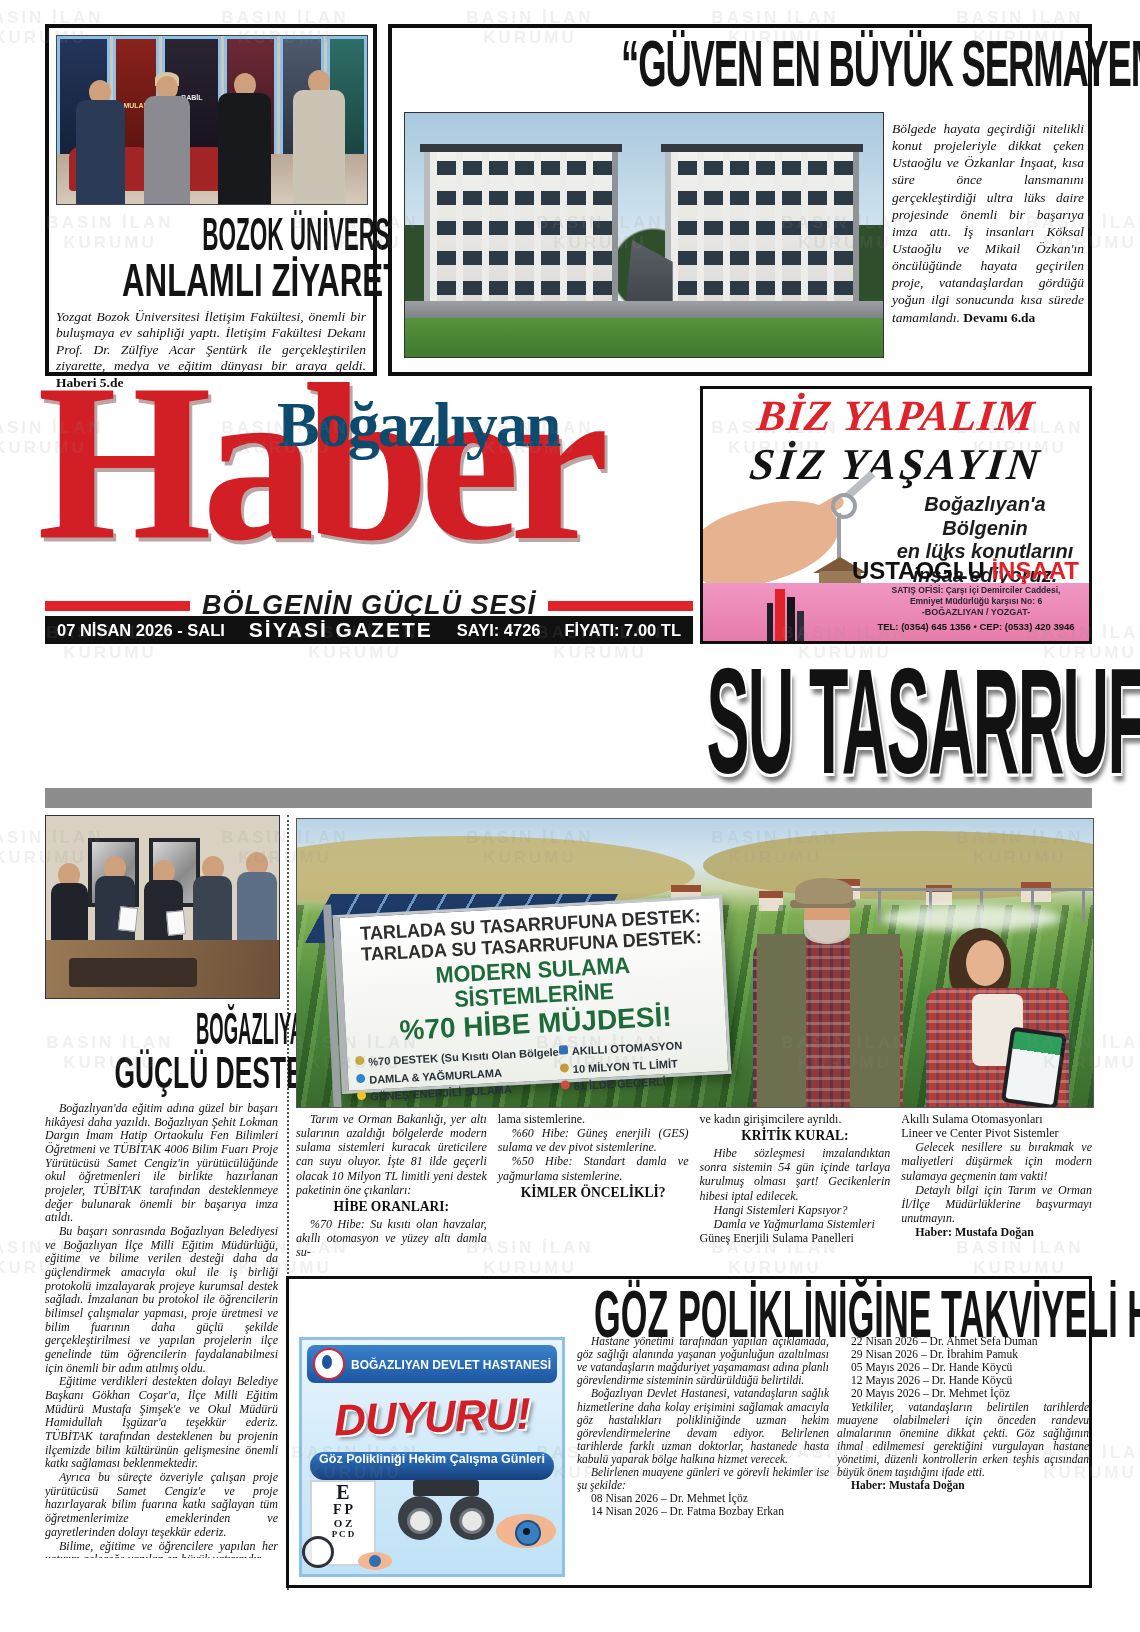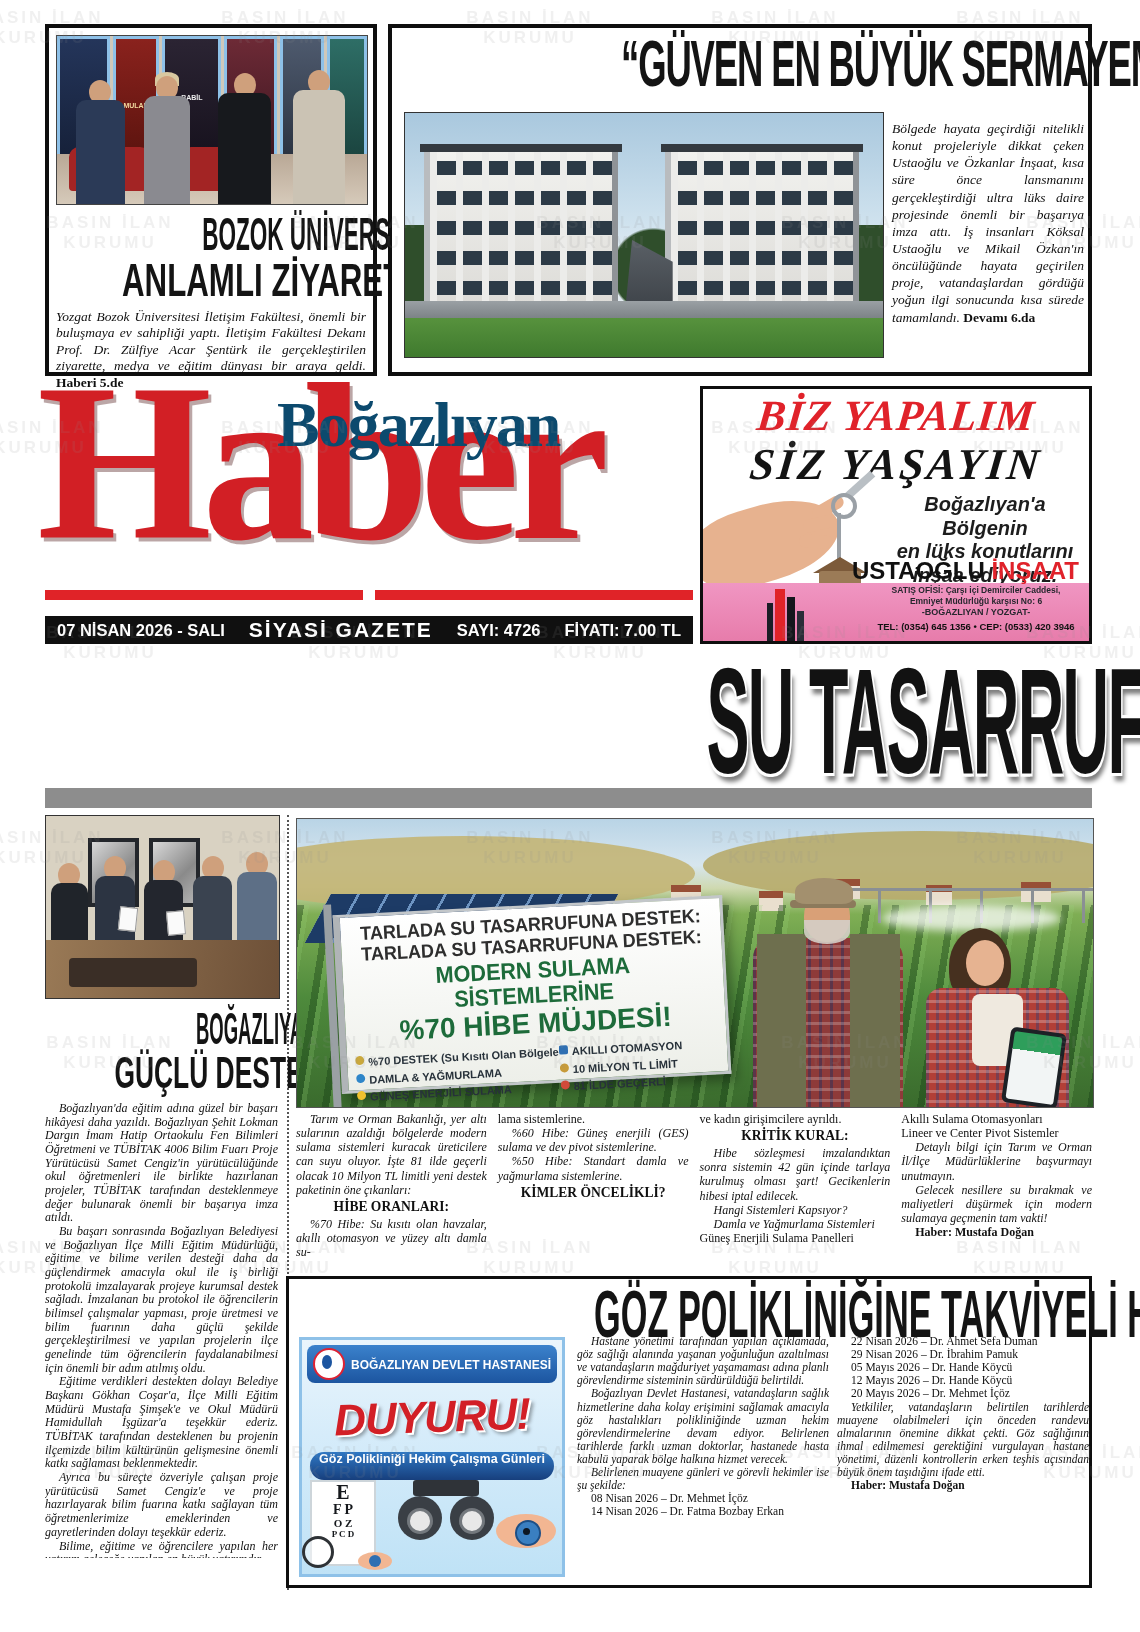--- a/index.html
+++ b/index.html
@@ -269,20 +269,21 @@
       <span class="p" style="display:inline;">Bölgede hayata geçirdiği nitelikli konut projeleriyle dikkat çeken Ustaoğlu ve Özkanlar İnşaat, kısa süre önce lansmanını gerçekleştirdiği ultra lüks daire projesinde önemli bir başarıya imza attı. İş insanları Köksal Ustaoğlu ve Mikail Özkan'ın öncülüğünde hayata geçirilen proje, vatandaşlardan gördüğü yoğun ilgi sonucunda kısa sürede tamamlandı.</span>
       <strong>Devamı 6.da</strong>
     </div>
   </div>
 
   <div class="abs mast">
     <div class="haber">Haber</div>
     <div class="city">Boğazlıyan</div>
     <div class="tagrow">
       <i class="rbar" style="position:static;"></i>
+      <span class="tagline">BÖLGENİN GÜÇLÜ SESİ</span>
       <i class="rbar" style="position:static;"></i>
     </div>
     <div class="datebar">
       <span class="d1">07 NİSAN 2026 - SALI</span>
       <span class="d2">SİYASİ GAZETE</span>
       <span class="d3">SAYI: 4726</span>
       <span class="d4">FİYATI: 7.00 TL</span>
     </div>
   </div>
 
@@ -440,30 +441,30 @@
       </div>
     <div class="mcol art">
         <div class="li-row pn"><span>lama sistemlerine.</span></div>
         <div class="li-row p"><span>%60 Hibe: Güneş enerjili (GES) sulama ve dev pivot sistemlerine.</span></div>
         <div class="li-row p"><span>%50 Hibe: Standart damla ve yağmurlama sistemlerine.</span></div>
         <div class="li-row sub"><span>KİMLER ÖNCELİKLİ?</span></div>
       </div>
     <div class="mcol art">
         <div class="li-row pn"><span>ve kadın girişimcilere ayrıldı.</span></div>
         <div class="li-row sub"><span>KRİTİK KURAL:</span></div>
-        <div class="li-row p"><span>Hibe sözleşmesi imzalandıktan sonra sistemin 42 gün içinde tarlaya kurulmuş olması şart! Gecikenlerin hibesi iptal edilecek.</span></div>
+        <div class="li-row p"><span>Hibe sözleşmesi imzalandıktan sonra sistemin 54 gün içinde tarlaya kurulmuş olması şart! Gecikenlerin hibesi iptal edilecek.</span></div>
         <div class="li-row p"><span>Hangi Sistemleri Kapsıyor?</span></div>
         <div class="li-row p"><span>Damla ve Yağmurlama Sistemleri</span></div>
         <div class="li-row pn"><span>Güneş Enerjili Sulama Panelleri</span></div>
       </div>
     <div class="mcol art">
         <div class="li-row pn"><span>Akıllı Sulama Otomasyonları</span></div>
         <div class="li-row pn"><span>Lineer ve Center Pivot Sistemler</span></div>
+        <div class="li-row p"><span>Gelecek nesillere su bırakmak ve maliyetleri düşürmek için modern sulamaya geçmenin tam vakti!</span></div>
         <div class="li-row p"><span>Detaylı bilgi için Tarım ve Orman İl/İlçe Müdürlüklerine başvurmayı unutmayın.</span></div>
-        <div class="li-row p"><span>Gelecek nesillere su bırakmak ve maliyetleri düşürmek için modern sulamaya geçmenin tam vakti!</span></div>
         <div class="li-row by"><span>Haber: Mustafa Doğan</span></div>
       </div>
   </div>
 
   <div class="abs botbox">
     <div class="bot-title condwrap">
       <span class="cond">GÖZ POLİKLİNİĞİNE TAKVİYELİ HİZMET</span>
     </div>
     <div class="poster">
       <div class="pband">

